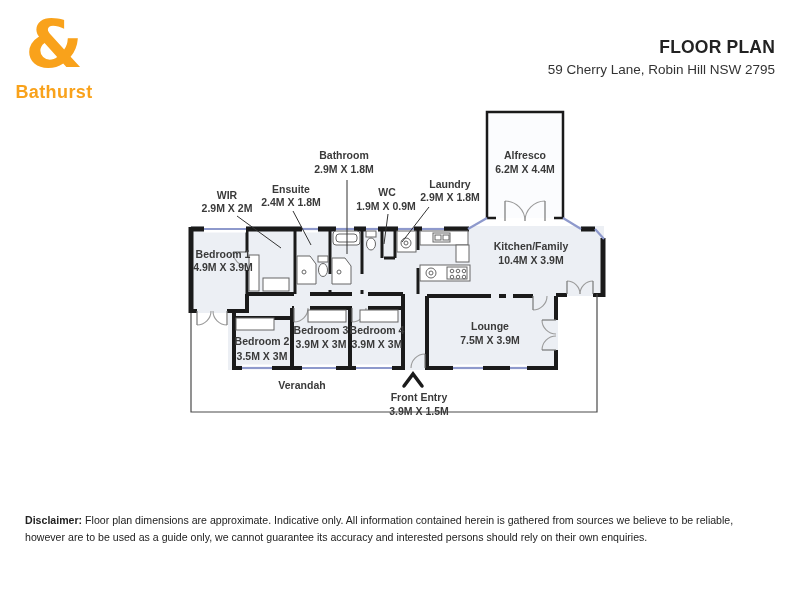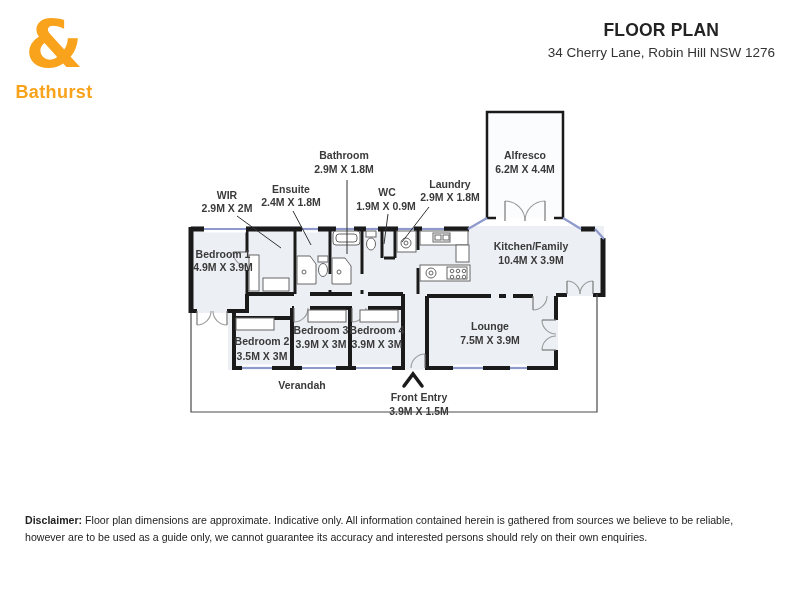--- a/index.html
+++ b/index.html
@@ -1,21 +1,21 @@
 <!DOCTYPE html>
 <html><head>
 <meta charset="utf-8">
 <style>
   html,body{margin:0;padding:0;background:#ffffff;}
   body{width:800px;height:600px;position:relative;overflow:hidden;
        font-family:"Liberation Sans","DejaVu Sans",sans-serif;color:#2b2b2b;}
   .logo{position:absolute;left:14px;top:10px;width:80px;text-align:center;}
   .logo .amp{font-family:"DejaVu Sans",sans-serif;font-weight:bold;font-size:66px;line-height:70px;}
   .logo .brand{font-size:18px;font-weight:bold;letter-spacing:.4px;margin-top:2px;}
-  .titleblock{position:absolute;right:25px;top:20px;text-align:center;}
+  .titleblock{position:absolute;right:25px;top:37px;text-align:right;}
   .titleblock .t1{font-size:17.5px;font-weight:bold;color:#222;letter-spacing:.2px;}
   .titleblock .t2{font-size:13.5px;color:#333;margin-top:4px;}
   .plan-svg{position:absolute;left:0;top:0;}
   .disclaimer{position:absolute;left:25px;top:512px;width:745px;
               font-size:10.6px;line-height:1.6;color:#222;}
   .disclaimer b{font-weight:bold;}
   svg text{font-family:"Liberation Sans","DejaVu Sans",sans-serif;font-size:10.5px;
            font-weight:600;fill:#3a3a3a;}
   .wall{stroke:#1a1a1a;fill:none;}
   .w5{stroke-width:5;} .w4{stroke-width:4;} .w3{stroke-width:3;}
@@ -30,21 +30,21 @@
 </head>
 <body>
 
 <div class="logo">
   <div class="amp" style="color:#F9A21B;">&amp;</div>
   <div class="brand" style="color:#F9A21B;">Bathurst</div>
 </div>
 
 <div class="titleblock">
   <div class="t1">FLOOR PLAN</div>
-  <div class="t2">34 Cherry Lane, Robin Hill NSW 1276</div>
+  <div class="t2">59 Cherry Lane, Robin Hill NSW 2795</div>
 </div>
 
 <svg class="plan-svg" width="800" height="600" viewBox="0 0 800 600">
 
   <g>
     <rect x="190" y="226" width="414" height="70" fill="#eceff4"></rect>
     <rect x="191" y="294" width="56" height="19" fill="#eceff4"></rect>
     <rect x="228" y="294" width="330" height="76" fill="#eceff4"></rect>
     <rect x="487" y="112" width="76" height="106" fill="#fbfcfe"></rect>
   </g>

